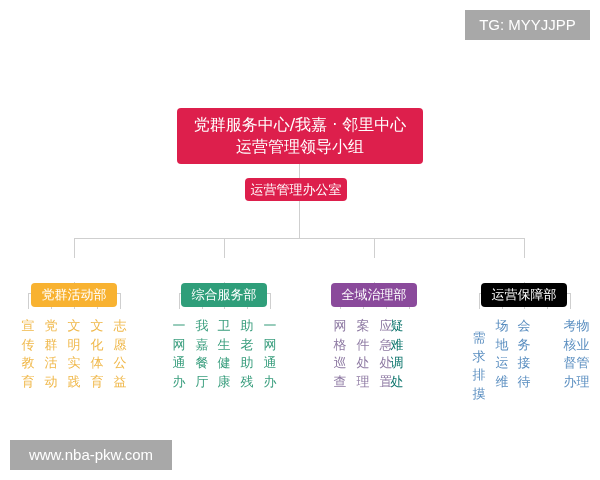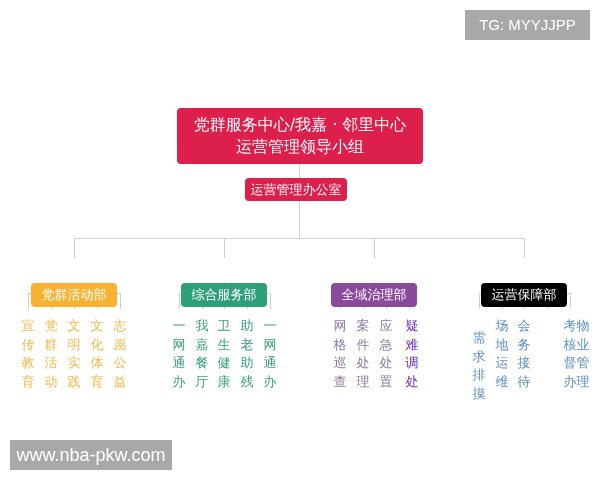--- a/index.html
+++ b/index.html
@@ -10,21 +10,21 @@
   .root { left:177px; top:108px; width:246px; height:56px; background:#dd1f4c; font-size:16px; line-height:22px; padding-top:6px; }
   .office { left:245px; top:178px; width:102px; height:23px; background:#dd1f4c; font-size:13px; line-height:23px; }
   .dept { top:258px; width:86px; height:24px; font-size:13px; line-height:24px;margin-top:25px; }
   .col { position:absolute; top:317px; width:14px; font-size:13px; line-height:18.5px; text-align:center; }
   .wm { position:absolute; background:#a8a8a8; color:#ffffff; font-family:"Liberation Sans", sans-serif; }
 </style>
 </head>
 <body>
 
 <div class="wm" style="left:465px; top:10px; width:125px; height:30px; line-height:30px; font-size:15px; text-align:center;">TG: MYYJJPP</div>
-<div class="wm" style="left:10px; top:440px; width:162px; height:30px; line-height:30px; font-size:18px; text-align:center;">www.nba-pkw.com</div>
+<div class="wm" style="left:10px; top:440px; width:162px; height:30px; line-height:30px; font-size:15px; text-align:center;">www.nba-pkw.com</div>
 
 <div>
   <div class="line" style="left:299px; top:164px; width:1px; height:14px;"></div>
   <div class="line" style="left:299px; top:201px; width:1px; height:38px;"></div>
   <div class="line" style="left:74px; top:238px; width:451px; height:1px;"></div>
   <div class="line" style="left:74px; top:238px; width:1px; height:20px;"></div>
   <div class="line" style="left:224px; top:238px; width:1px; height:20px;"></div>
   <div class="line" style="left:374px; top:238px; width:1px; height:20px;"></div>
   <div class="line" style="left:524px; top:238px; width:1px; height:20px;"></div>
 
@@ -80,19 +80,19 @@
 
 <div class="col" style="left:172px; color:#3a9e7e;">一网通办</div>
 <div class="col" style="left:195px; color:#3a9e7e;">我嘉餐厅</div>
 <div class="col" style="left:217px; color:#3a9e7e;">卫生健康</div>
 <div class="col" style="left:240px; color:#3a9e7e;">助老助残</div>
 <div class="col" style="left:263px; color:#3a9e7e;">一网通办</div>
 
 <div class="col" style="left:333px; color:#8e7aa3;">网格巡查</div>
 <div class="col" style="left:356px; color:#8e7aa3;">案件处理</div>
 <div class="col" style="left:379px; color:#8e7aa3;">应急处置</div>
-<div class="col" style="left:405px; color:#6d28d9;">疑难调处</div>
+<div class="col" style="left:390px; color:#0f766e;">疑难调处</div>
 
 <div class="col" style="left:472px; color:#5a8ec0;margin-top:12px;">需求排摸</div>
 <div class="col" style="left:495px; color:#5a8ec0;">场地运维</div>
 <div class="col" style="left:517px; color:#5a8ec0;">会务接待</div>
 <div class="col" style="left:540px; color:#5a8ec0;margin-left:36px;">物业管理</div>
 <div class="col" style="left:563px; color:#5a8ec0;">考核督办</div>
 
 </body></html>

